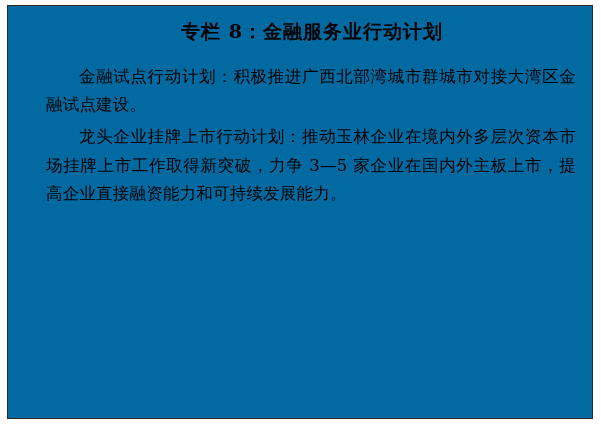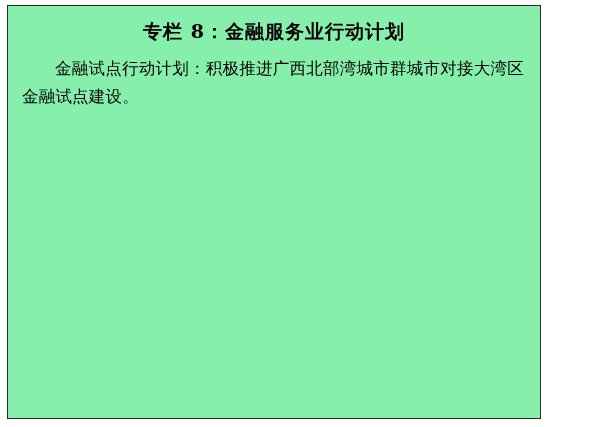--- a/index.html
+++ b/index.html
@@ -11,25 +11,26 @@
     height: 427px;
     background: #ffffff;
     font-family: "DejaVu Serif", "Liberation Serif", serif;
     color: #000000;
     overflow: hidden;
   }
   .doc-box {
     position: absolute;
     left: 7px;
     top: 5px;
-    width: 534px;
+    width: 586px;
     height: 414px;
     border: 1px solid #2a2a2a;
     box-sizing: border-box;
-    background: #86efac;
+    background: #0369a1;
+    padding-left: 24px;
   }
   .title {
     text-align: center;
     font-size: 19px;
     font-weight: bold;
     letter-spacing: 1px;
     margin-top: 12px;
     margin-bottom: 6px;
     line-height: 1.4;
   }
@@ -39,24 +40,25 @@
   p.para {
     font-size: 16.5px;
     line-height: 1.72;
     margin: 0 0 4px 0;
     text-align: justify;
     text-justify: inter-ideograph;
     text-indent: 2em;
     letter-spacing: 0.2px;
   }
   p.para:first-child {
-    margin-top: 10px;
+    margin-top: 18px;
   }
 </style>
 </head>
 <body>
 
 <div class="doc-box">
   <div class="title">专栏 8：金融服务业行动计划</div>
   <div class="body-area">
     <p class="para">金融试点行动计划：积极推进广西北部湾城市群城市对接大湾区金融试点建设。</p>
+    <p class="para">龙头企业挂牌上市行动计划：推动玉林企业在境内外多层次资本市场挂牌上市工作取得新突破，力争 3—5 家企业在国内外主板上市，提高企业直接融资能力和可持续发展能力。</p>
   </div>
 </div>
 
 </body></html>

